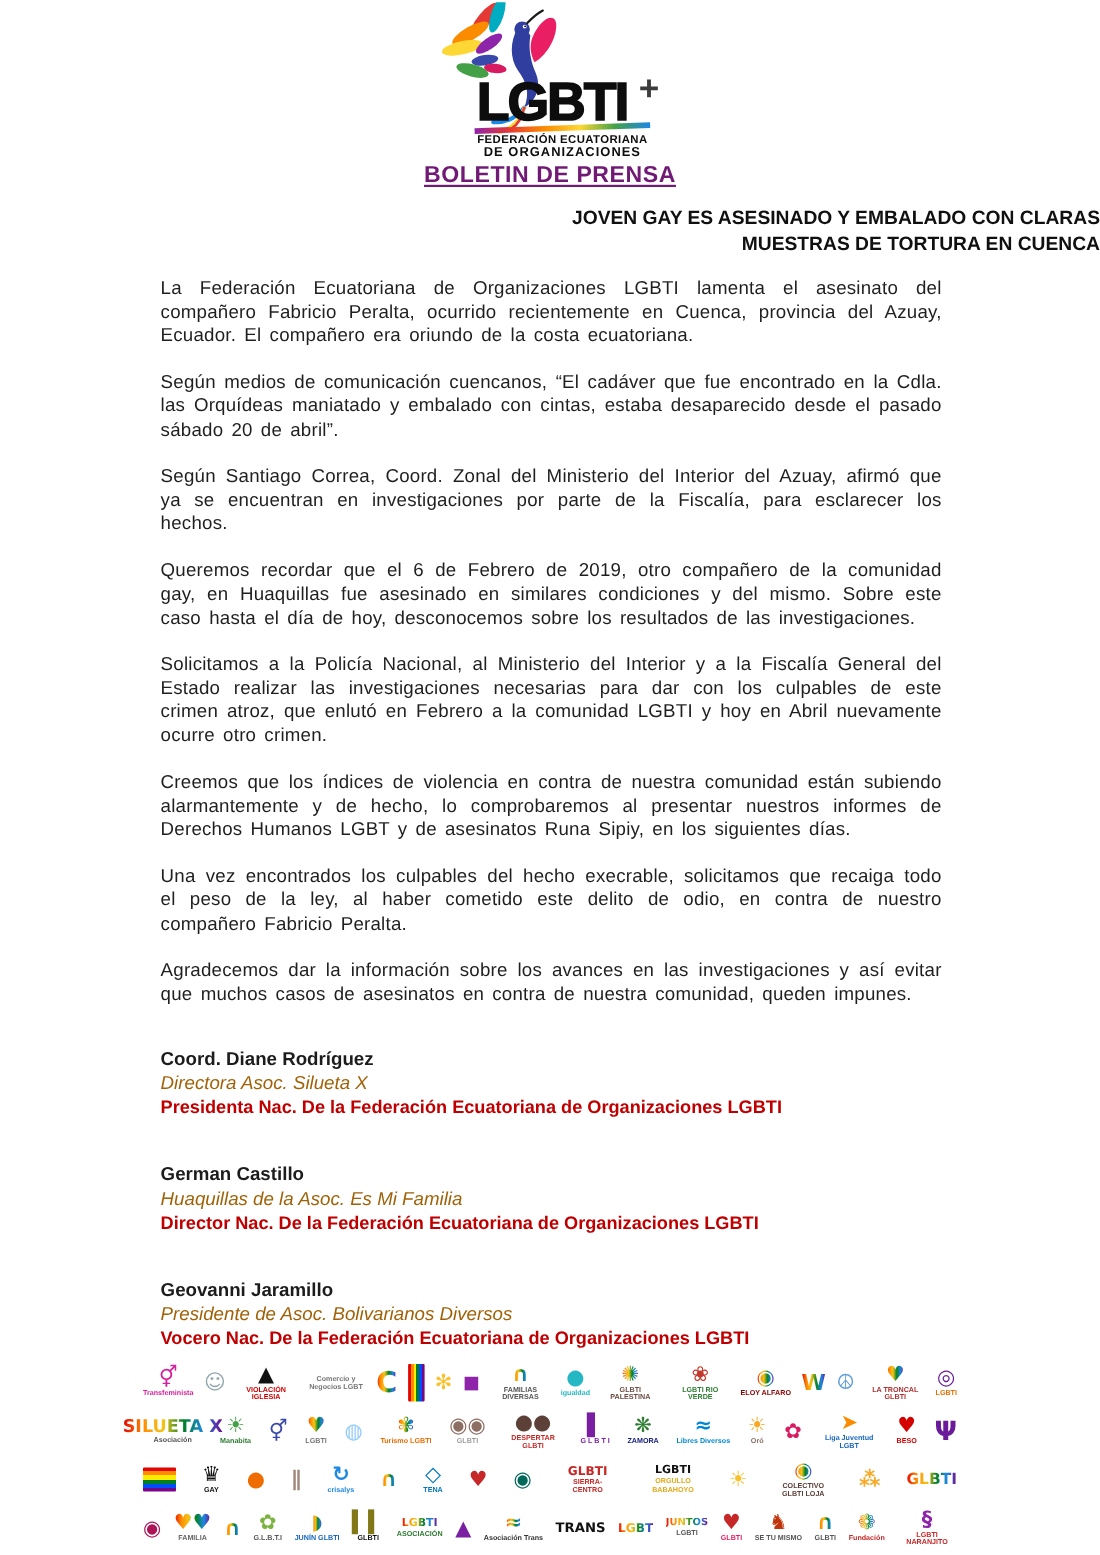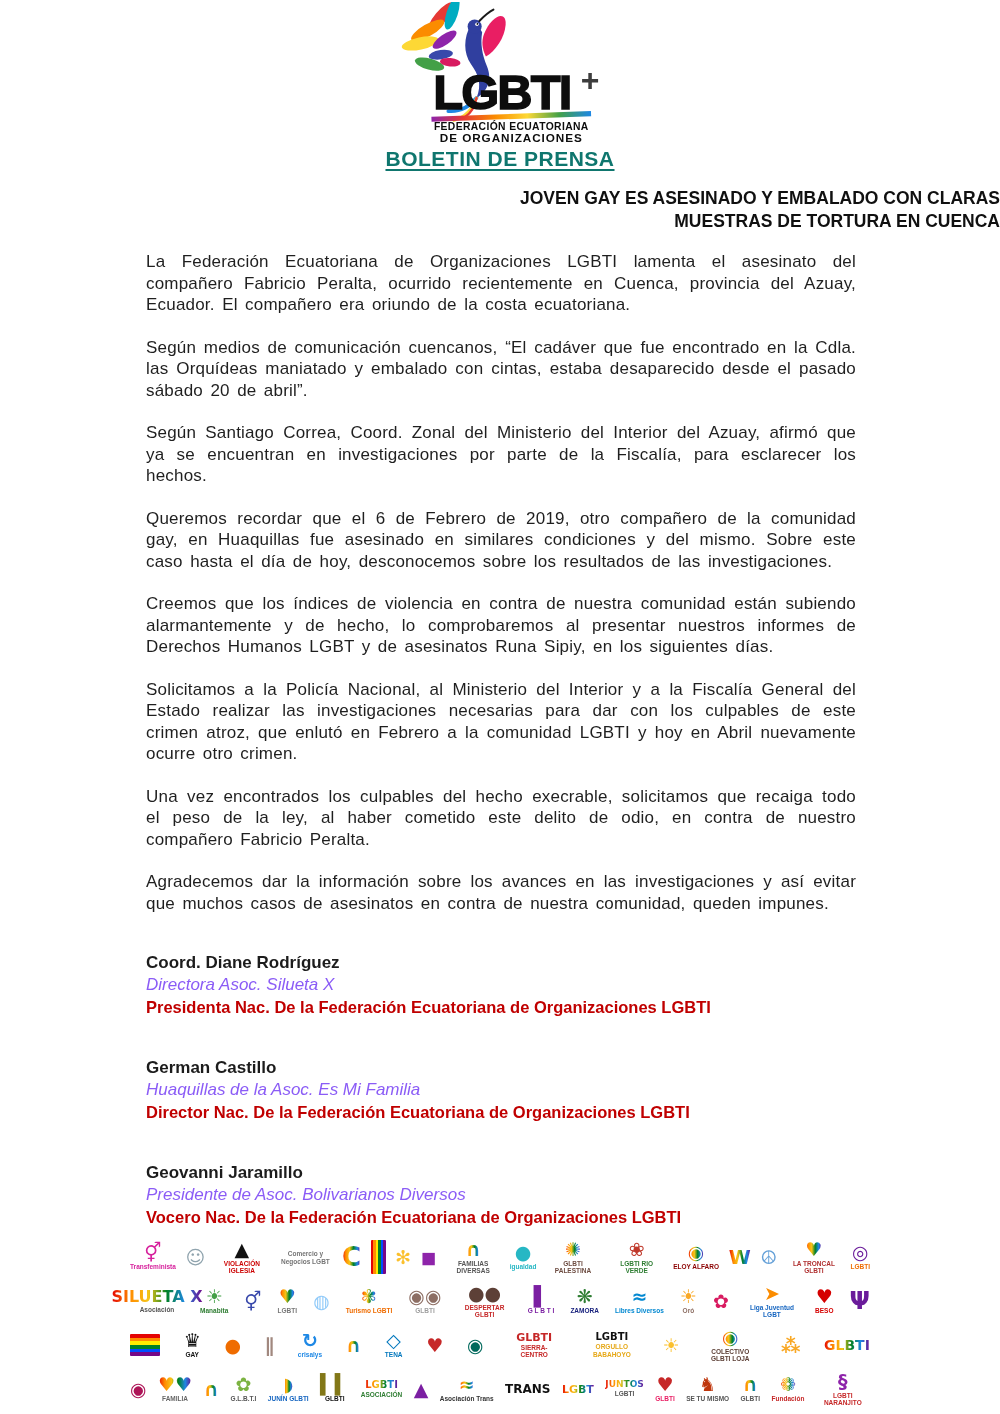--- a/index.html
+++ b/index.html
@@ -43,21 +43,21 @@
     letter-spacing:0.2px;
     color:#1f1f1f;
   }
   .dateline {
     margin:26px 0 0 0;
     font-weight:bold;
     font-size:17px;
   }
   .signature { margin-top:38px; }
   .signature .sig-name { font-weight:bold; font-size:17px; line-height:22px; }
-  .signature .sig-role { font-style:italic; font-size:17px; line-height:22px; color:#8b5cf6; }
+  .signature .sig-role { font-style:italic; font-size:17px; line-height:22px; color:#a16207; }
   .signature .sig-fed  { font-weight:bold; font-size:16.5px; line-height:23px; }
   
   .footer {
     position:absolute; left:130px; right:130px; bottom:4px;
     display:flex; flex-direction:column; gap:2px;
   }
   .logo-row {
     display:flex; justify-content:space-between; align-items:center;
     height:42px;
   }
@@ -124,34 +124,34 @@
         <path d="M90 102 C88 112 84 118 78 122" stroke="#e53935" stroke-width="2.5" fill="none" stroke-linecap="round"></path>
       </g>
       <text x="44" y="114" font-size="52" font-weight="bold" letter-spacing="-2" fill="#0d0d0d" stroke="#0d0d0d" stroke-width="1.6" paint-order="stroke">LGBTI</text>
       <text x="201" y="95" font-size="34" font-weight="bold" fill="#3d3d3d">+</text>
       <rect x="42" y="119" width="170" height="5.5" fill="url(#rbbar)" transform="rotate(-2 127 122)"></rect>
       <text x="127" y="136" font-size="11" font-weight="bold" letter-spacing="0.4" fill="#0d0d0d" text-anchor="middle">FEDERACIÓN ECUATORIANA</text>
       <text x="127" y="149" font-size="12.5" font-weight="bold" letter-spacing="1" fill="#0d0d0d" text-anchor="middle">DE ORGANIZACIONES</text>
     </svg>
   </div>
 
-  <div class="bulletin-heading" style="color:#0f766e">BOLETIN DE PRENSA</div>
+  <div class="bulletin-heading" style="color:#701a75">BOLETIN DE PRENSA</div>
 
   <div class="headline">
     <div>JOVEN GAY ES ASESINADO Y EMBALADO CON CLARAS</div>
     <div>MUESTRAS DE TORTURA EN CUENCA</div>
   </div>
 
   <div class="content">
     <p>La Federación Ecuatoriana de Organizaciones LGBTI lamenta el asesinato del compañero Fabricio Peralta, ocurrido recientemente en Cuenca, provincia del Azuay, Ecuador. El compañero era oriundo de la costa ecuatoriana.</p>
     <p>Según medios de comunicación cuencanos, “El cadáver que fue encontrado en la Cdla. las Orquídeas maniatado y embalado con cintas, estaba desaparecido desde el pasado sábado 20 de abril”.</p>
     <p>Según Santiago Correa, Coord. Zonal del Ministerio del Interior del Azuay, afirmó que ya se encuentran en investigaciones por parte de la Fiscalía, para esclarecer los hechos.</p>
     <p>Queremos recordar que el 6 de Febrero de 2019, otro compañero de la comunidad gay, en Huaquillas fue asesinado en similares condiciones y del mismo. Sobre este caso hasta el día de hoy, desconocemos sobre los resultados de las investigaciones.</p>
+    <p>Solicitamos a la Policía Nacional, al Ministerio del Interior y a la Fiscalía General del Estado realizar las investigaciones necesarias para dar con los culpables de este crimen atroz, que enlutó en Febrero a la comunidad LGBTI y hoy en Abril nuevamente ocurre otro crimen.</p>
     <p>Creemos que los índices de violencia en contra de nuestra comunidad están subiendo alarmantemente y de hecho, lo comprobaremos al presentar nuestros informes de Derechos Humanos LGBT y de asesinatos Runa Sipiy, en los siguientes días.</p>
-    <p>Solicitamos a la Policía Nacional, al Ministerio del Interior y a la Fiscalía General del Estado realizar las investigaciones necesarias para dar con los culpables de este crimen atroz, que enlutó en Febrero a la comunidad LGBTI y hoy en Abril nuevamente ocurre otro crimen.</p>
     <p>Una vez encontrados los culpables del hecho execrable, solicitamos que recaiga todo el peso de la ley, al haber cometido este delito de odio, en contra de nuestro compañero Fabricio Peralta.</p>
     <p>Agradecemos dar la información sobre los avances en las investigaciones y así evitar que muchos casos de asesinatos en contra de nuestra comunidad, queden impunes.</p>
 
 
     <div class="signature">
       <div class="sig-name">Coord. Diane Rodríguez</div>
       <div class="sig-role">Directora Asoc. Silueta X</div>
       <div class="sig-fed" style="color:#c00000">Presidenta Nac. De la Federación Ecuatoriana de Organizaciones LGBTI</div>
     </div>
 

